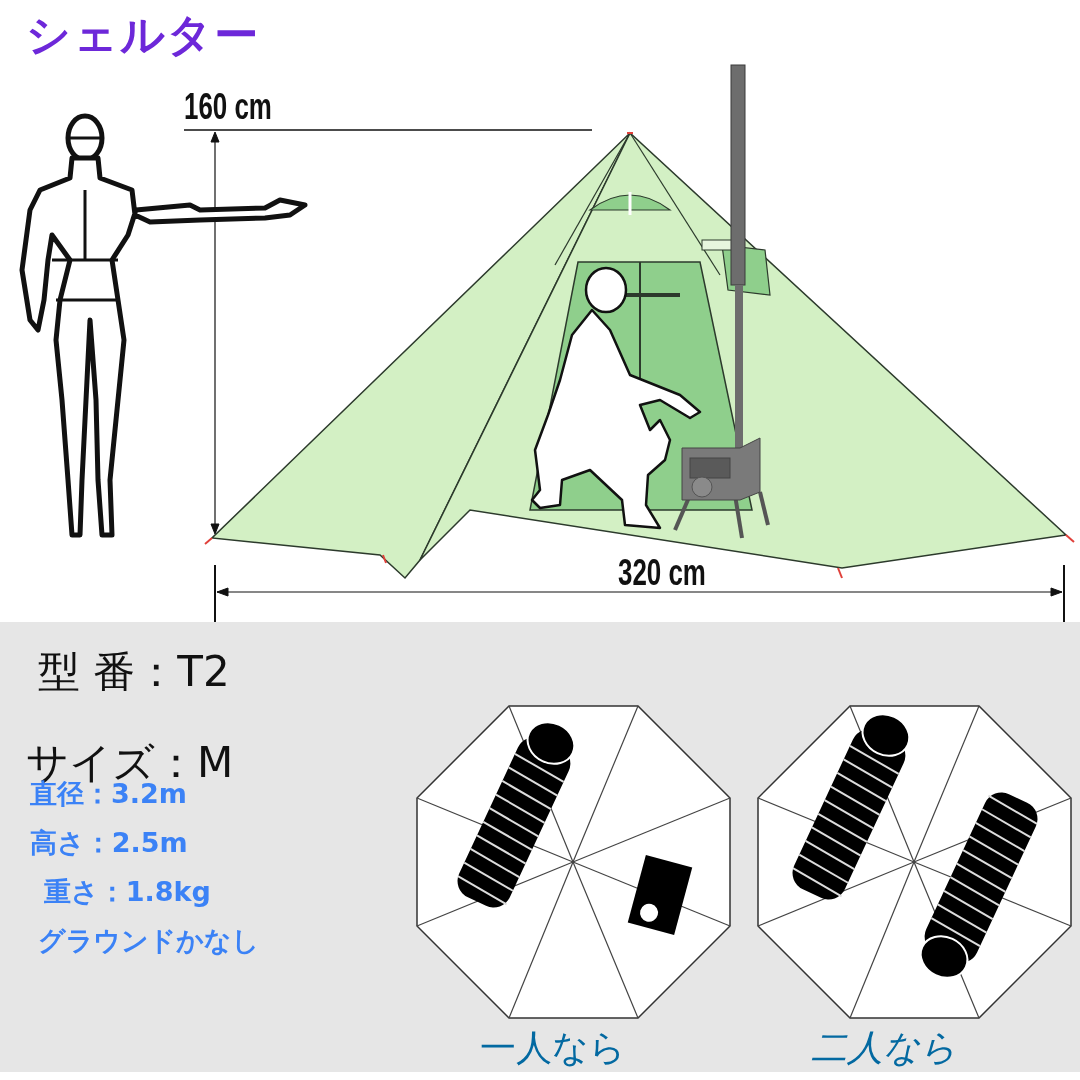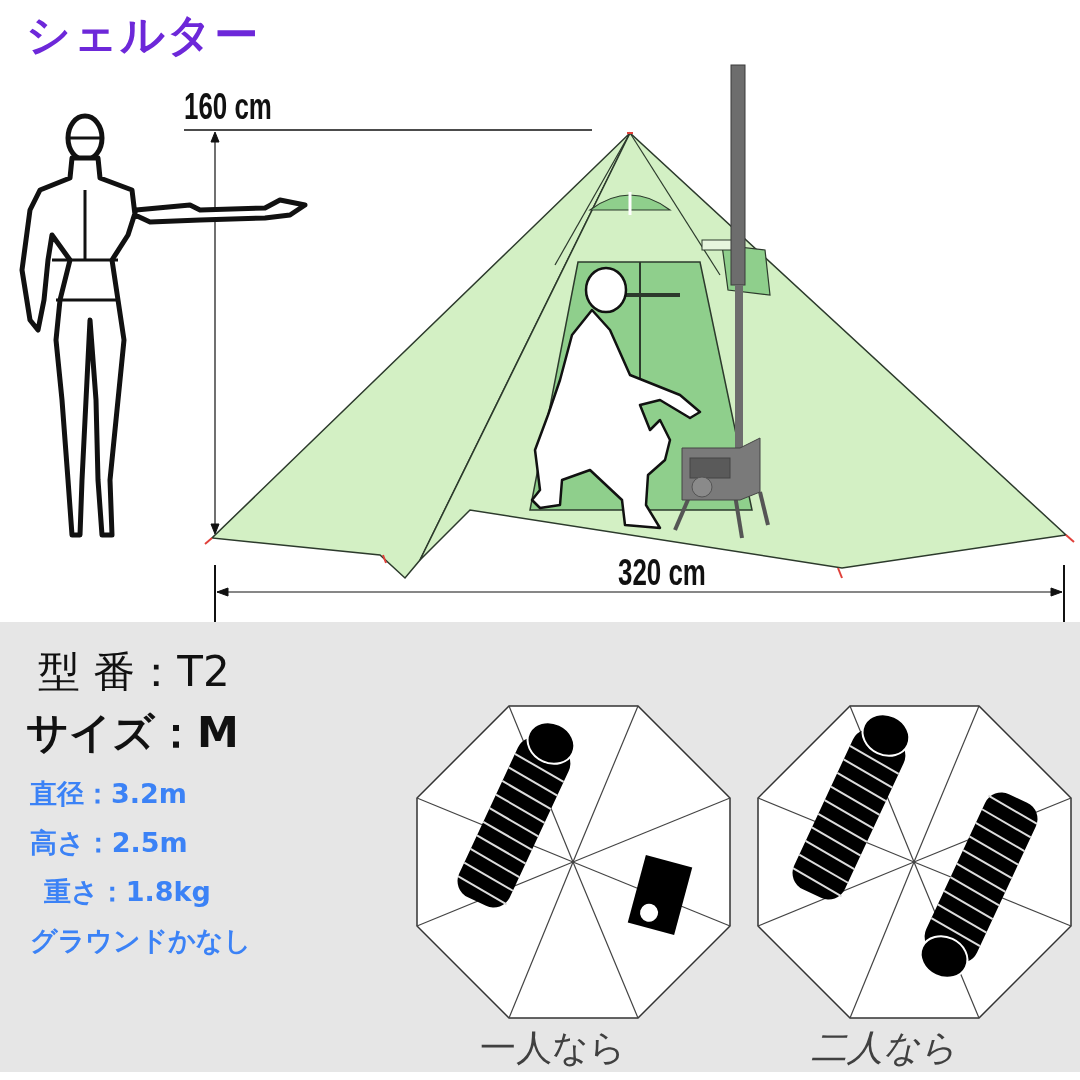--- a/index.html
+++ b/index.html
@@ -7,24 +7,24 @@
   .top { position: absolute; left: 0; top: 0; width: 1080px; height: 622px; background: #ffffff; }
   .bottom { position: absolute; left: 0; top: 622px; width: 1080px; height: 450px; background: #e6e6e6; }
   .strip { position: absolute; left: 0; top: 1072px; width: 1080px; height: 8px; background: #ffffff; }
   .title { position: absolute; left: 26px; top: 6px; font-size: 44px; font-weight: bold; color: #6d28d9; letter-spacing: 2px; }
   .dim { position: absolute; font-family: "Liberation Sans", sans-serif; font-weight: bold; color: #111; transform: scaleX(0.72); transform-origin: left top; font-size: 36px; }
   .dim-h { left: 184px; top: 86px; }
   .dim-w { left: 618px; top: 552px; }
   svg.art { position: absolute; left: 0; top: 0; }
   .spec-big { position: absolute; left: 26px; font-size: 42px; color: #111; }
   .spec-model { top: 644px; margin-left: 12px; }
-  .spec-size { top: 705px; font-weight: bold; }
+  .spec-size { top: 735px; }
   .spec-small { position: absolute; left: 30px; font-size: 27px; font-weight: bold; color: #3b82f6; }
-  .s1 { top: 776px; } .s2 { top: 825px; } .s3 { top: 874px; margin-left: 14px; } .s4 { top: 923px; }
-  .caption { position: absolute; top: 1024px; font-size: 36px; color: #404040; }
+  .s1 { top: 776px; } .s2 { top: 825px; } .s3 { top: 874px; margin-left: 14px; } .s4 { top: 923px; margin-left: 8px; }
+  .caption { position: absolute; top: 1024px; font-size: 36px; color: #0369a1; }
   .cap1 { left: 480px; } .cap2 { left: 811px; font-style: italic; }
 </style>
 </head>
 <body>
 
 <div class="top"></div>
 <div class="bottom"></div>
 <div class="strip"></div>
 
 <svg class="art" width="1080" height="1080" viewBox="0 0 1080 1080">

